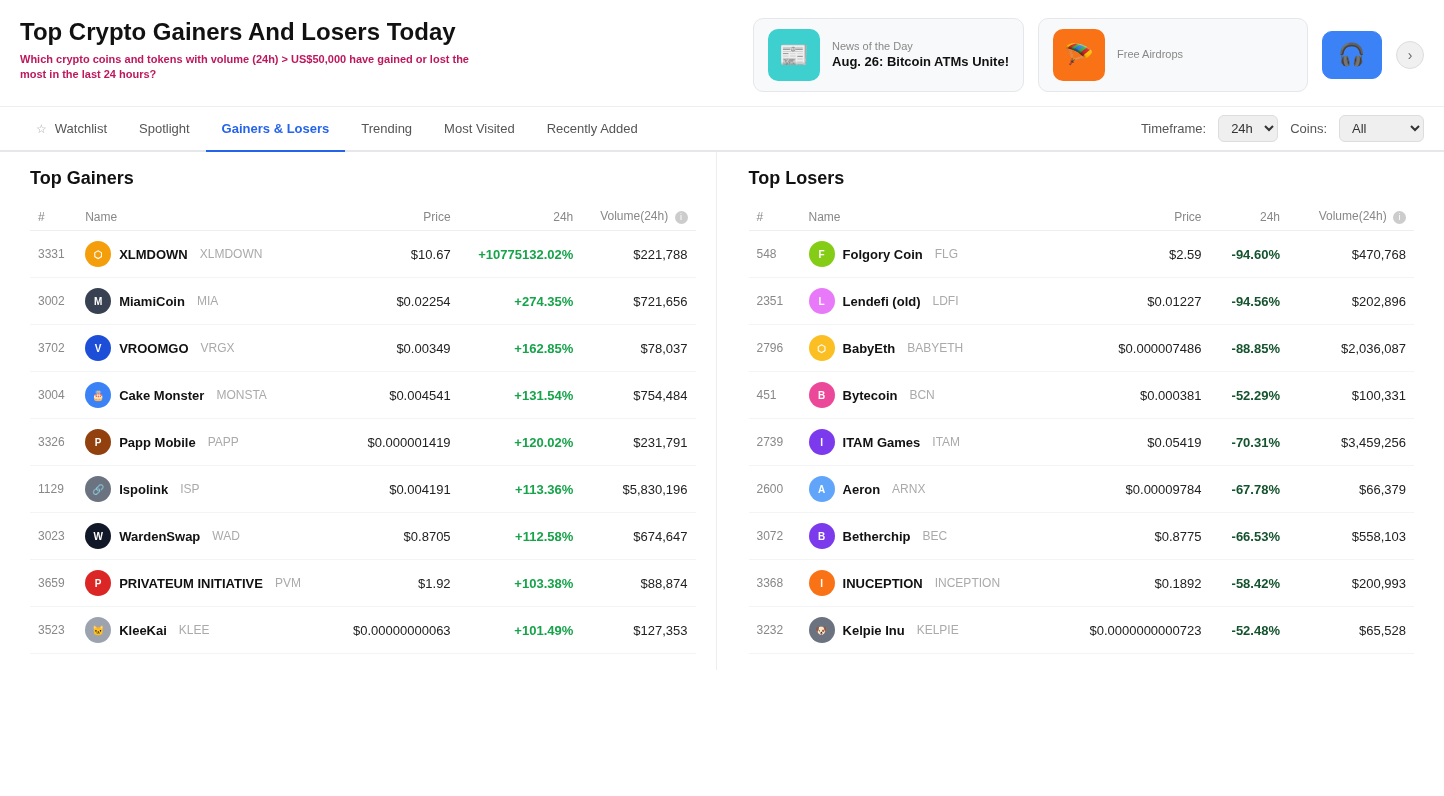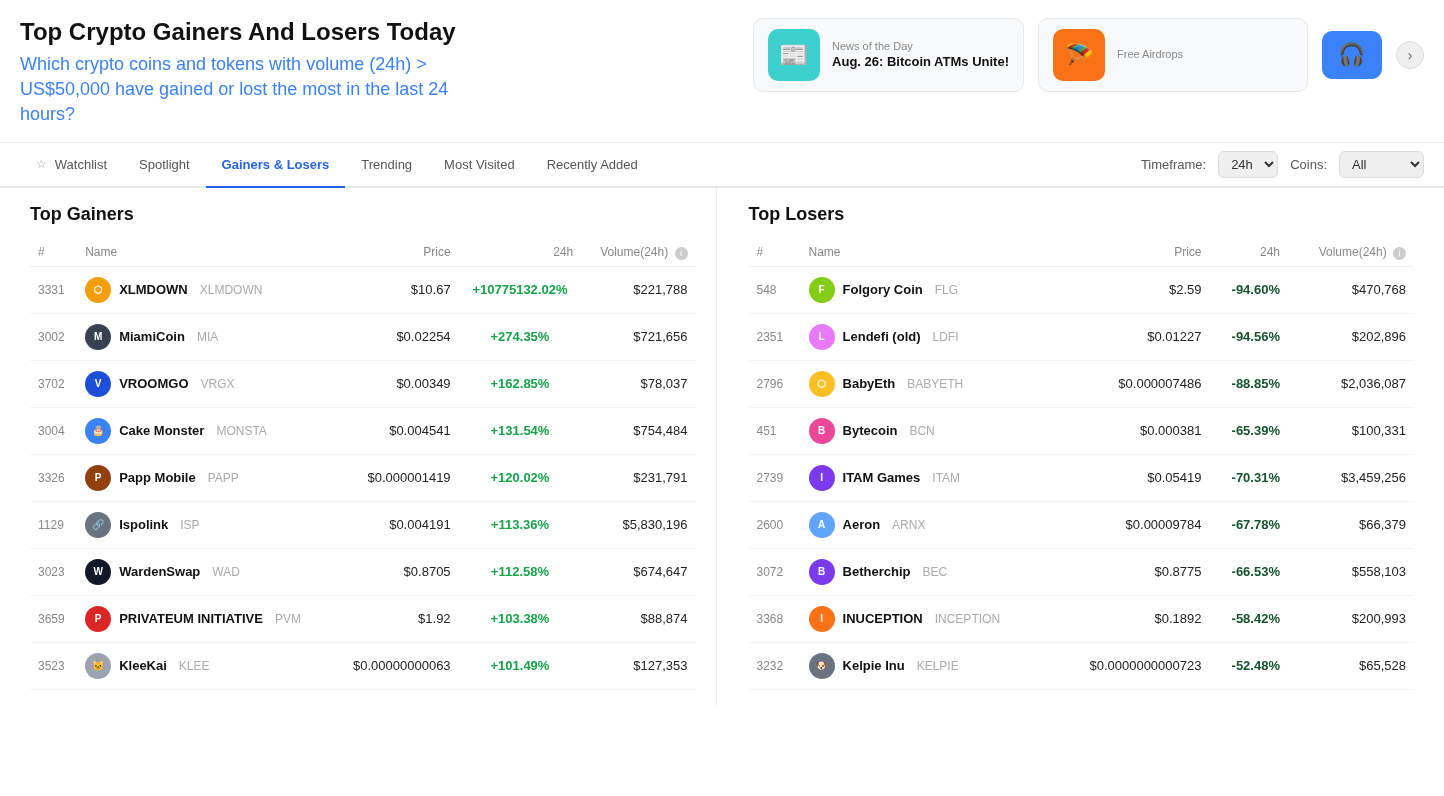--- a/index.html
+++ b/index.html
@@ -1,21 +1,21 @@
 <!DOCTYPE html>
 <html><head>
   <meta charset="utf-8">
   <style>
     * { box-sizing: border-box; margin: 0; padding: 0; }
     body { font-family: -apple-system, BlinkMacSystemFont, 'Segoe UI', sans-serif; background: #fff; color: #222; font-size: 14px; }
 
     .top-banner { display: flex; align-items: flex-start; padding: 18px 20px 14px; border-bottom: 1px solid #eee; }
     .banner-title-section { flex: 0 0 auto; max-width: 460px; }
     .banner-title { font-size: 24px; font-weight: 700; color: #111; margin-bottom: 6px; }
-    .banner-subtitle { font-size: 18px; color: #3b82f6; line-height: 1.4; }
+    .banner-subtitle { font-size: 11px; color: #be185d; line-height: 1.4; font-weight: bold; }
 
     .news-cards { display: flex; gap: 14px; margin-left: auto; align-items: center; }
     .news-card { display: flex; align-items: center; gap: 12px; background: #f8f9fa; border: 1px solid #e5e7eb; border-radius: 10px; padding: 10px 14px; min-width: 270px; max-width: 300px; }
     .news-card-icon { width: 52px; height: 52px; border-radius: 10px; display: flex; align-items: center; justify-content: center; flex-shrink: 0; font-size: 24px; }
     .news-card-icon.teal { background: #3ecfcf; }
     .news-card-icon.orange { background: #f97316; }
     .news-card-text { flex: 1; }
     .news-card-label { font-size: 11px; color: #888; margin-bottom: 2px; }
     .news-card-title { font-size: 13px; font-weight: 600; color: #111; line-height: 1.3; }
     .nav-arrow { width: 28px; height: 28px; border-radius: 50%; background: #f0f0f0; display: flex; align-items: center; justify-content: center; cursor: pointer; font-size: 14px; color: #666; flex-shrink: 0; border: 1px solid #ddd; }
@@ -40,21 +40,21 @@
     tbody tr { border-bottom: 1px solid #f3f4f6; }
     tbody td { padding: 10px 8px; font-size: 13px; text-align: right; vertical-align: middle; }
     tbody td:first-child { text-align: left; color: #888; font-size: 12px; }
     tbody td:nth-child(2) { text-align: left; }
 
     .coin-cell { display: flex; align-items: center; gap: 8px; }
     .coin-icon { width: 26px; height: 26px; border-radius: 50%; display: flex; align-items: center; justify-content: center; font-size: 10px; font-weight: 700; flex-shrink: 0; }
     .coin-name { font-weight: 600; color: #111; font-size: 13px; }
     .coin-sym { color: #aaa; font-size: 12px; margin-left: 4px; }
 
-    .gain { color: #16a34a; font-weight: 600; text-align: center; }
+    .gain { color: #16a34a; font-weight: 600; }
     .loss { color: #14532d; font-weight: 600; }
 
     .info-icon { display: inline-block; width: 13px; height: 13px; border-radius: 50%; background: #ccc; color: #fff; font-size: 9px; text-align: center; line-height: 13px; cursor: pointer; margin-left: 3px; }
 
     .star-icon { color: #aaa; font-size: 12px; margin-right: 2px; }
   </style>
 </head>
 <body>
 
 <div class="top-banner">
@@ -314,21 +314,21 @@
           <tr>
       <td>451</td>
       <td>
         <div class="coin-cell">
           <div class="coin-icon" style="background:#ec4899; color:#fff;">B</div>
           <span class="coin-name">Bytecoin</span>
           <span class="coin-sym">BCN</span>
         </div>
       </td>
       <td>$0.000381</td>
-      <td class="loss">-65.39%</td>
+      <td class="loss">-52.29%</td>
       <td>$100,331</td>
     </tr>
           <tr>
       <td>2739</td>
       <td>
         <div class="coin-cell">
           <div class="coin-icon" style="background:#7c3aed; color:#fff;">I</div>
           <span class="coin-name">ITAM Games</span>
           <span class="coin-sym">ITAM</span>
         </div>

